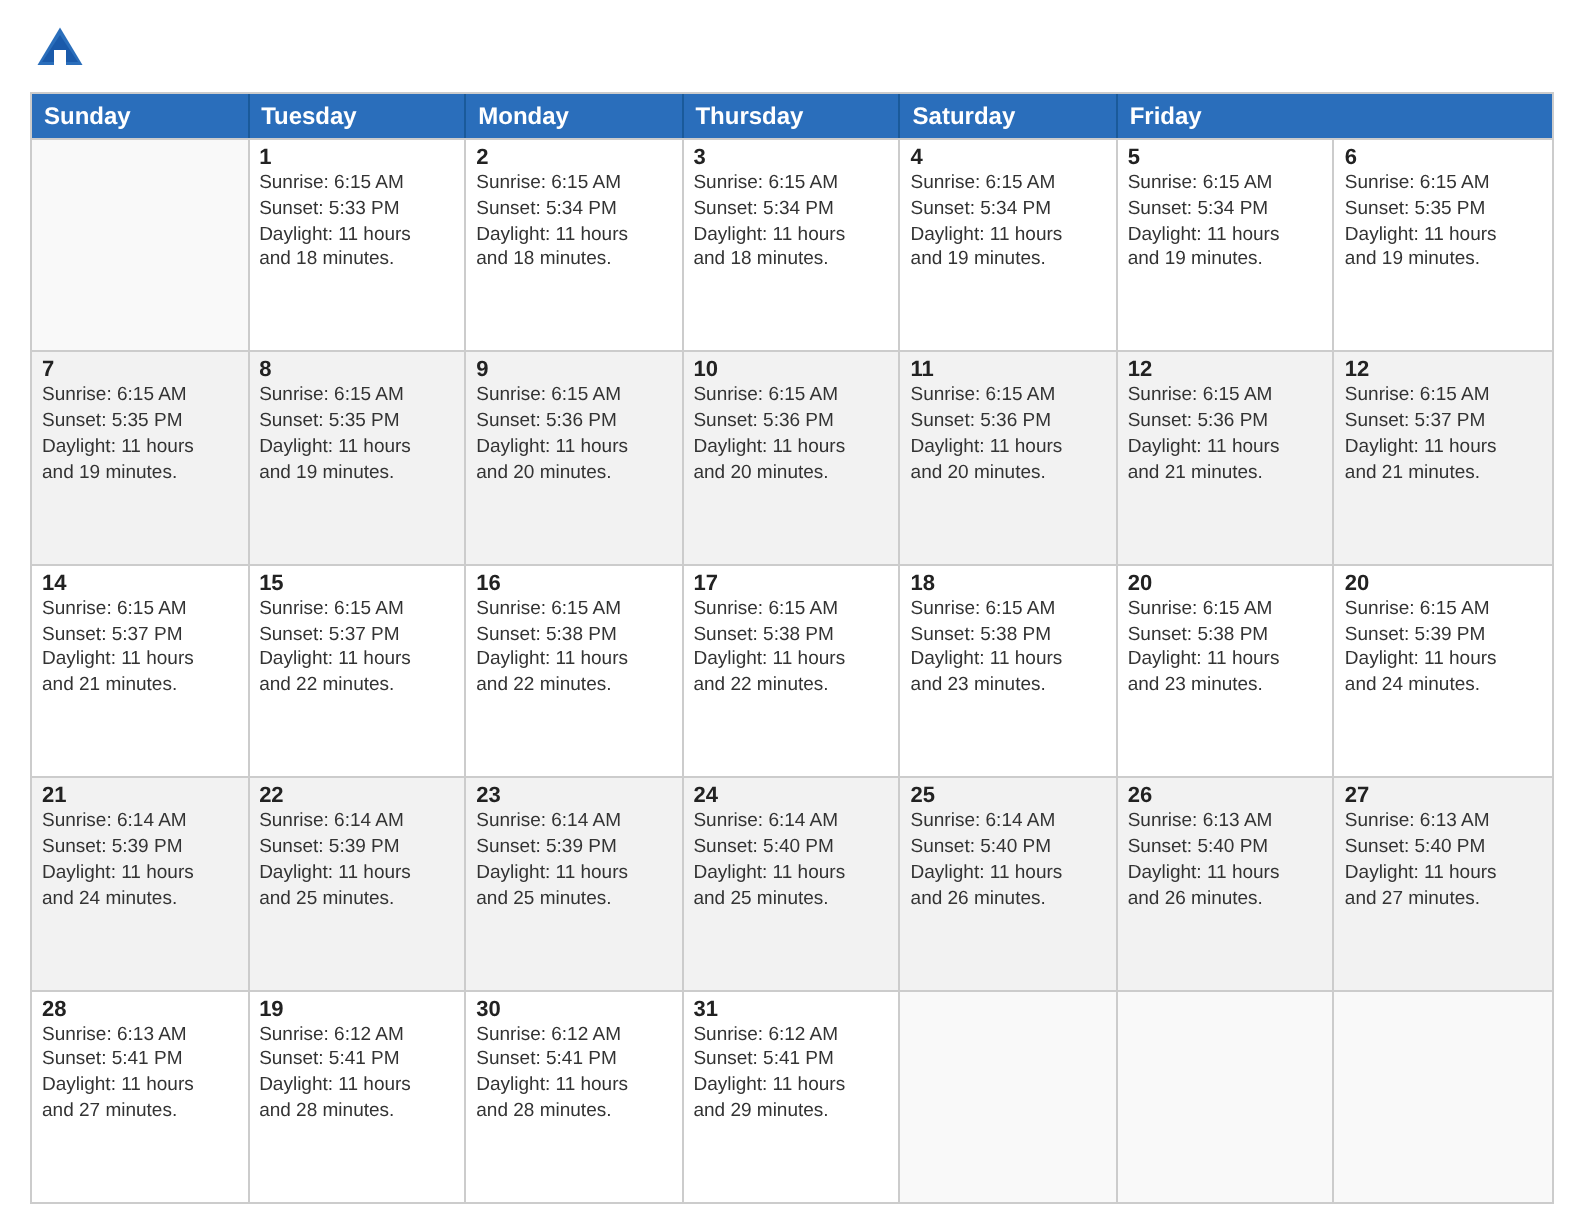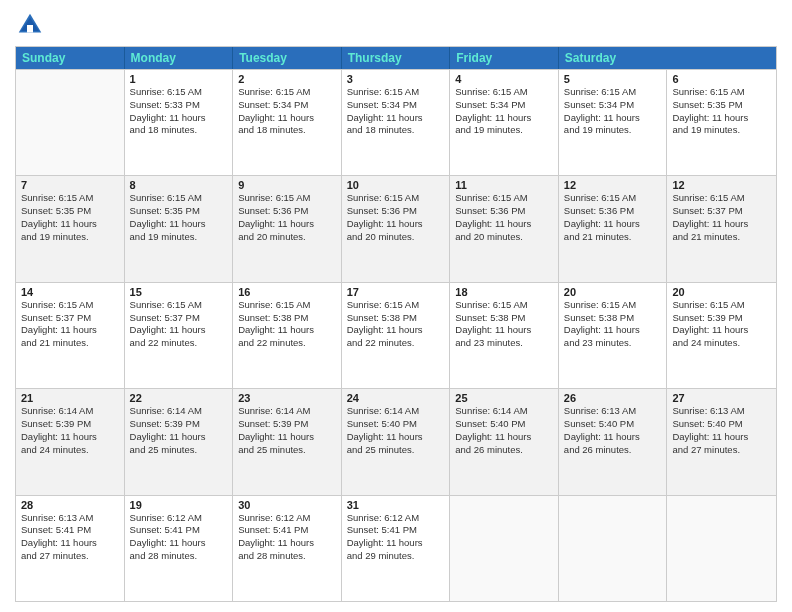--- a/index.html
+++ b/index.html
@@ -58,21 +58,21 @@
       display: flex;
       flex-direction: column;
       border: 1px solid #ccc;
     }
     .cal-header {
       display: grid;
       grid-template-columns: repeat(7, 1fr);
       background: #2a6ebb;
     }
     .cal-header-cell {
-      color: #5eead4;
+      color: #ffffff;
       font-size: 12px;
       font-weight: bold;
       padding: 4px 6px;
       border-right: 1px solid #1a5a9a;
     }
     .cal-header-cell:last-child { border-right: none; }
     .cal-body {
       flex: 1;
       display: flex;
       flex-direction: column;
@@ -123,25 +123,25 @@
     </div>
     <div class="title-block">
       <div class="month-year"></div>
       <div class="location"></div>
     </div>
   </div>
 
   <div class="calendar">
     <div class="cal-header" id="cal-header">
         <div class="cal-header-cell">Sunday</div>
+        <div class="cal-header-cell">Tuesday</div>
         <div class="cal-header-cell">Monday</div>
-        <div class="cal-header-cell">Tuesday</div>
         <div class="cal-header-cell">Thursday</div>
+        <div class="cal-header-cell">Saturday</div>
         <div class="cal-header-cell">Friday</div>
-        <div class="cal-header-cell">Saturday</div>
       </div>
     <div class="cal-body" id="cal-body">
         <div class="cal-week">
           <div class="cal-cell empty"></div>
           <div class="cal-cell">
             <div class="day-num">1</div>
             <div class="day-info" style="white-space: pre-line;">Sunrise: 6:15 AM
 Sunset: 5:33 PM
 Daylight: 11 hours
 and 18 minutes.</div>

